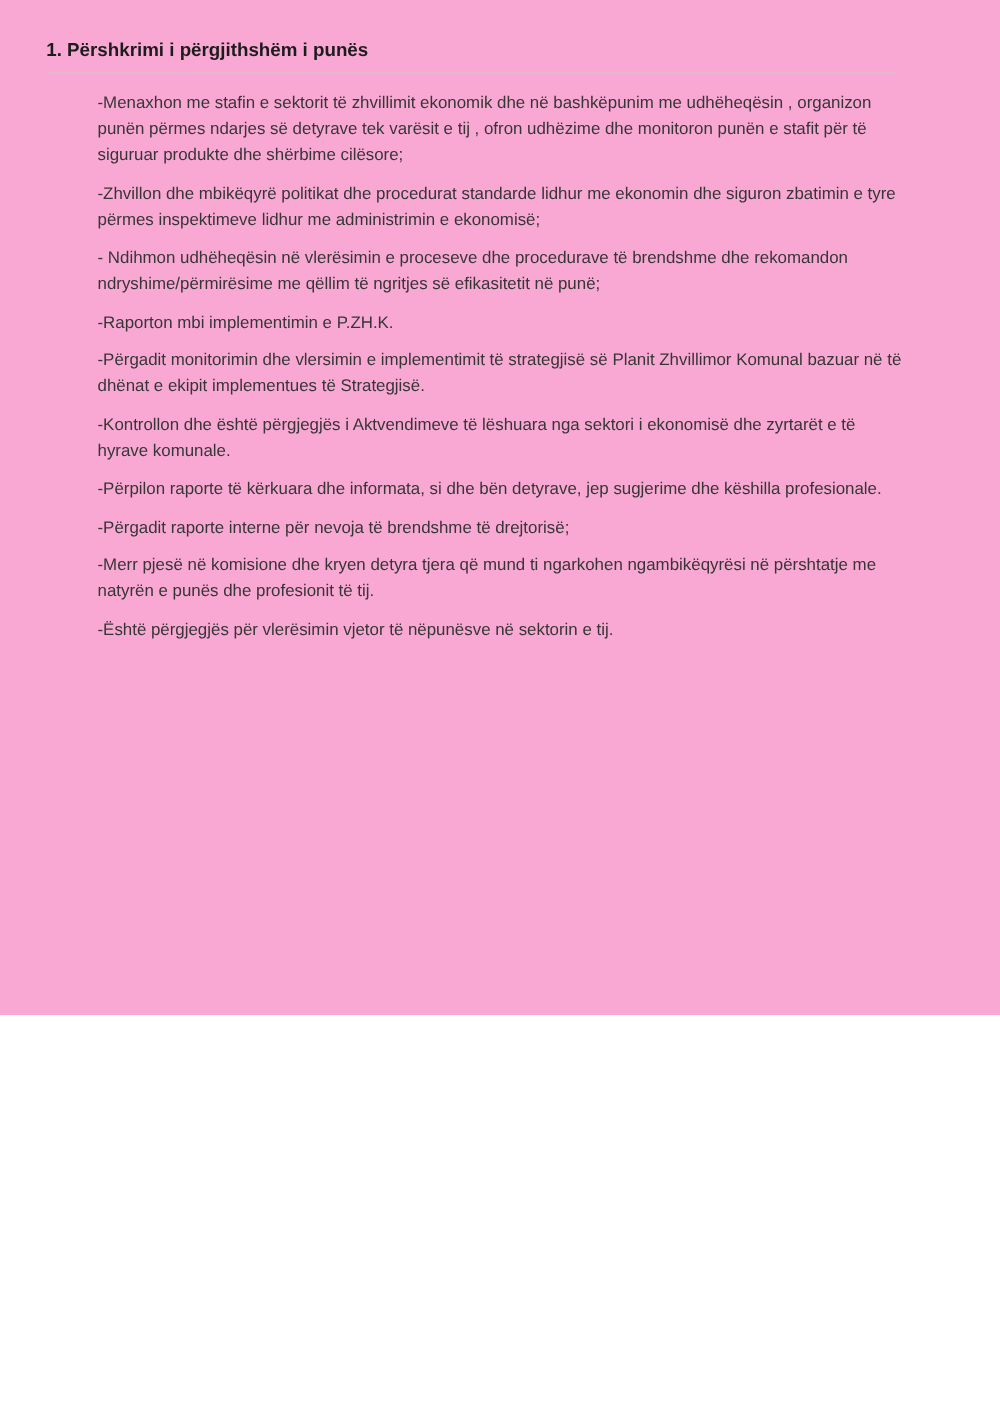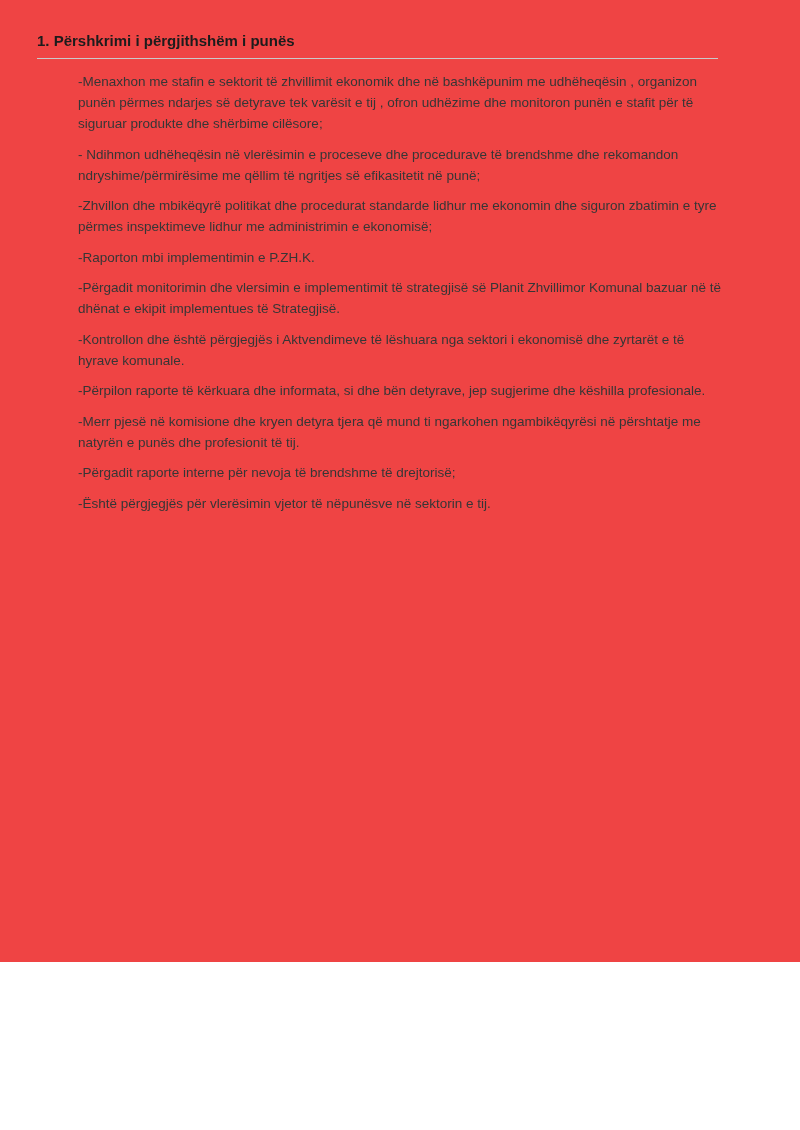--- a/index.html
+++ b/index.html
@@ -3,22 +3,22 @@
 <meta charset="utf-8">
 <style>
   html, body {
     margin: 0;
     padding: 0;
     background: #ffffff;
   }
   .page {
     position: relative;
     width: 800px;
-    height: 962px;
-    background: #ef4444;
+    height: 812px;
+    background: #f9a8d4;
     font-family: "Liberation Sans", sans-serif;
     color: #363636;
     overflow: hidden;
   }
   .doc-header {
     position: absolute;
     left: 37px;
     top: 32px;
     width: 681px;
     border-bottom: 1px solid #c9c9c9;
@@ -85,28 +85,28 @@
 
 <div class="page">
 
   <header class="doc-header">
     <h1 class="doc-title">1. Përshkrimi i përgjithshëm i punës</h1>
   </header>
 
   <main class="doc-body" id="paragraphs">
 
       <p class="doc-paragraph">-Menaxhon me stafin e sektorit të zhvillimit ekonomik dhe në bashkëpunim me udhëheqësin , organizon punën përmes ndarjes së detyrave tek varësit e tij , ofron udhëzime dhe monitoron punën e stafit për të siguruar produkte dhe shërbime cilësore;</p>
+      <p class="doc-paragraph">-Zhvillon dhe mbikëqyrë politikat dhe procedurat standarde lidhur me ekonomin dhe siguron zbatimin e tyre përmes inspektimeve lidhur me administrimin e ekonomisë;</p>
       <p class="doc-paragraph">- Ndihmon udhëheqësin në vlerësimin e proceseve dhe procedurave të brendshme dhe rekomandon ndryshime/përmirësime me qëllim të ngritjes së efikasitetit në punë;</p>
-      <p class="doc-paragraph">-Zhvillon dhe mbikëqyrë politikat dhe procedurat standarde lidhur me ekonomin dhe siguron zbatimin e tyre përmes inspektimeve lidhur me administrimin e ekonomisë;</p>
       <p class="doc-paragraph">-Raporton mbi implementimin e P.ZH.K.</p>
       <p class="doc-paragraph">-Përgadit monitorimin dhe vlersimin e implementimit të strategjisë së Planit Zhvillimor Komunal bazuar në të dhënat e ekipit implementues të Strategjisë.</p>
       <p class="doc-paragraph">-Kontrollon dhe është përgjegjës i Aktvendimeve të lëshuara nga sektori i ekonomisë dhe zyrtarët e të hyrave komunale.</p>
       <p class="doc-paragraph">-Përpilon raporte të kërkuara dhe informata, si dhe bën detyrave, jep sugjerime dhe këshilla profesionale.</p>
+      <p class="doc-paragraph">-Përgadit raporte interne për nevoja të brendshme të drejtorisë;</p>
       <p class="doc-paragraph">-Merr pjesë në komisione dhe kryen detyra tjera që mund ti ngarkohen ngambikëqyrësi në përshtatje me natyrën e punës dhe profesionit të tij.</p>
-      <p class="doc-paragraph">-Përgadit raporte interne për nevoja të brendshme të drejtorisë;</p>
       <p class="doc-paragraph">-Është përgjegjës për vlerësimin vjetor të nëpunësve në sektorin e tij.</p>
     </main>
 
   <div class="footer-rule"></div>
 
   <footer>
     <span class="footer-logo">
       <svg viewBox="0 0 64 64" xmlns="http://www.w3.org/2000/svg" aria-hidden="true">
 
         <path d="M30 2 L47 27 L31 21 L25 15 Z" fill="#a6aaad"></path>

